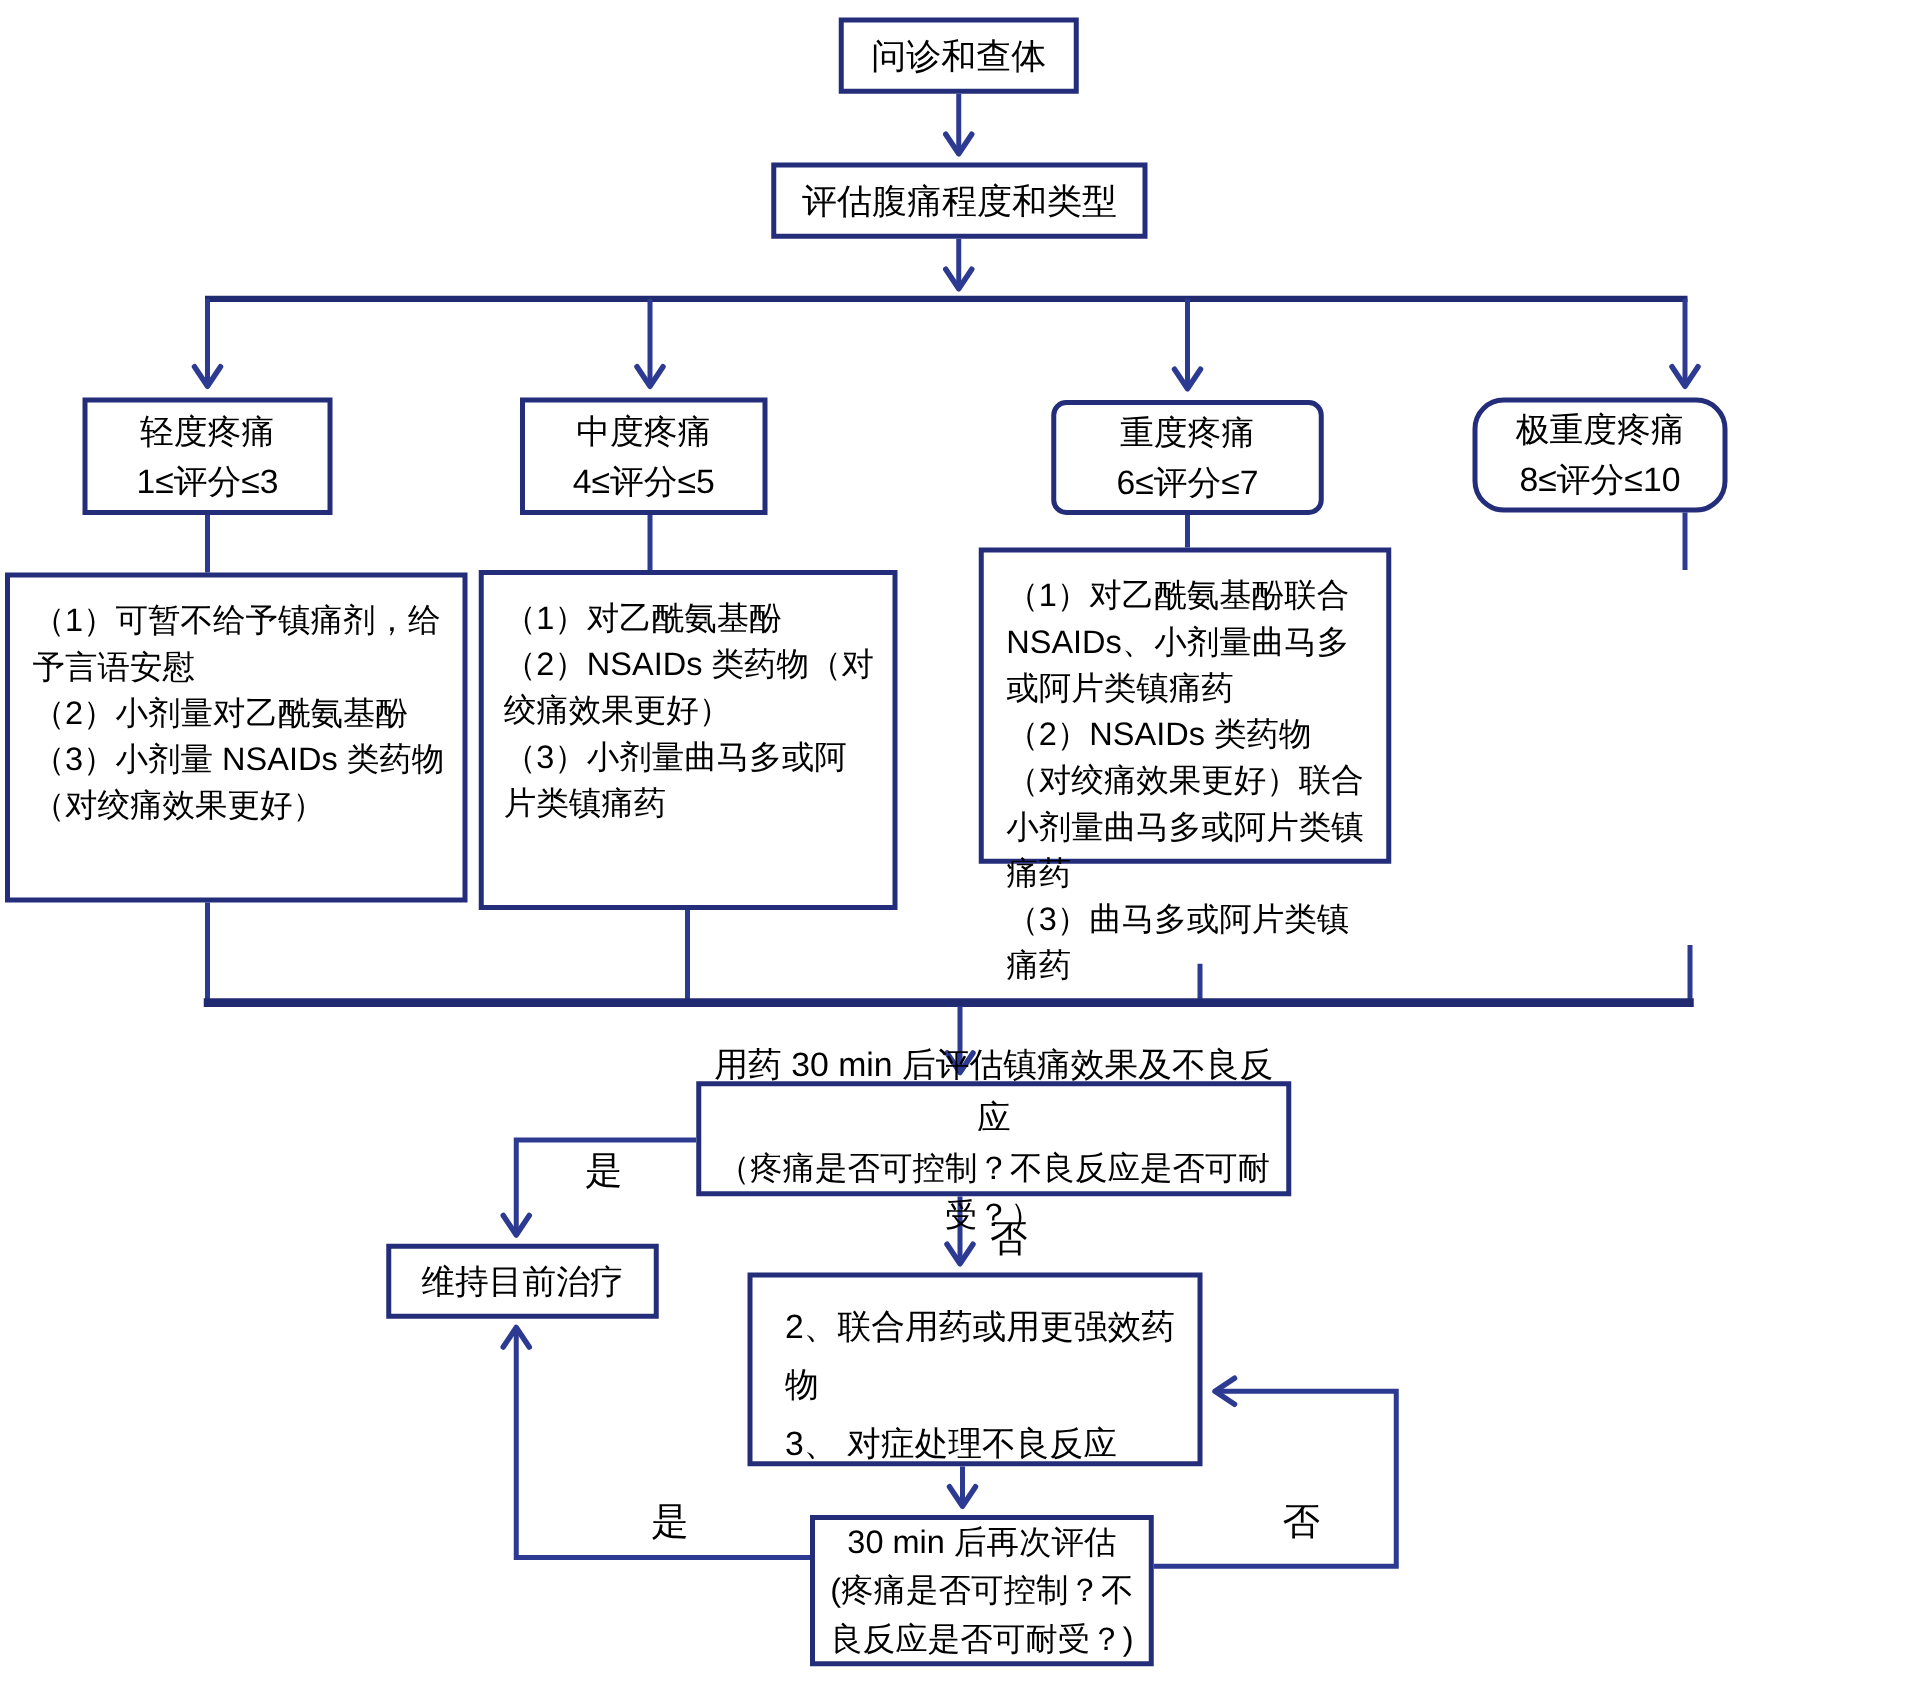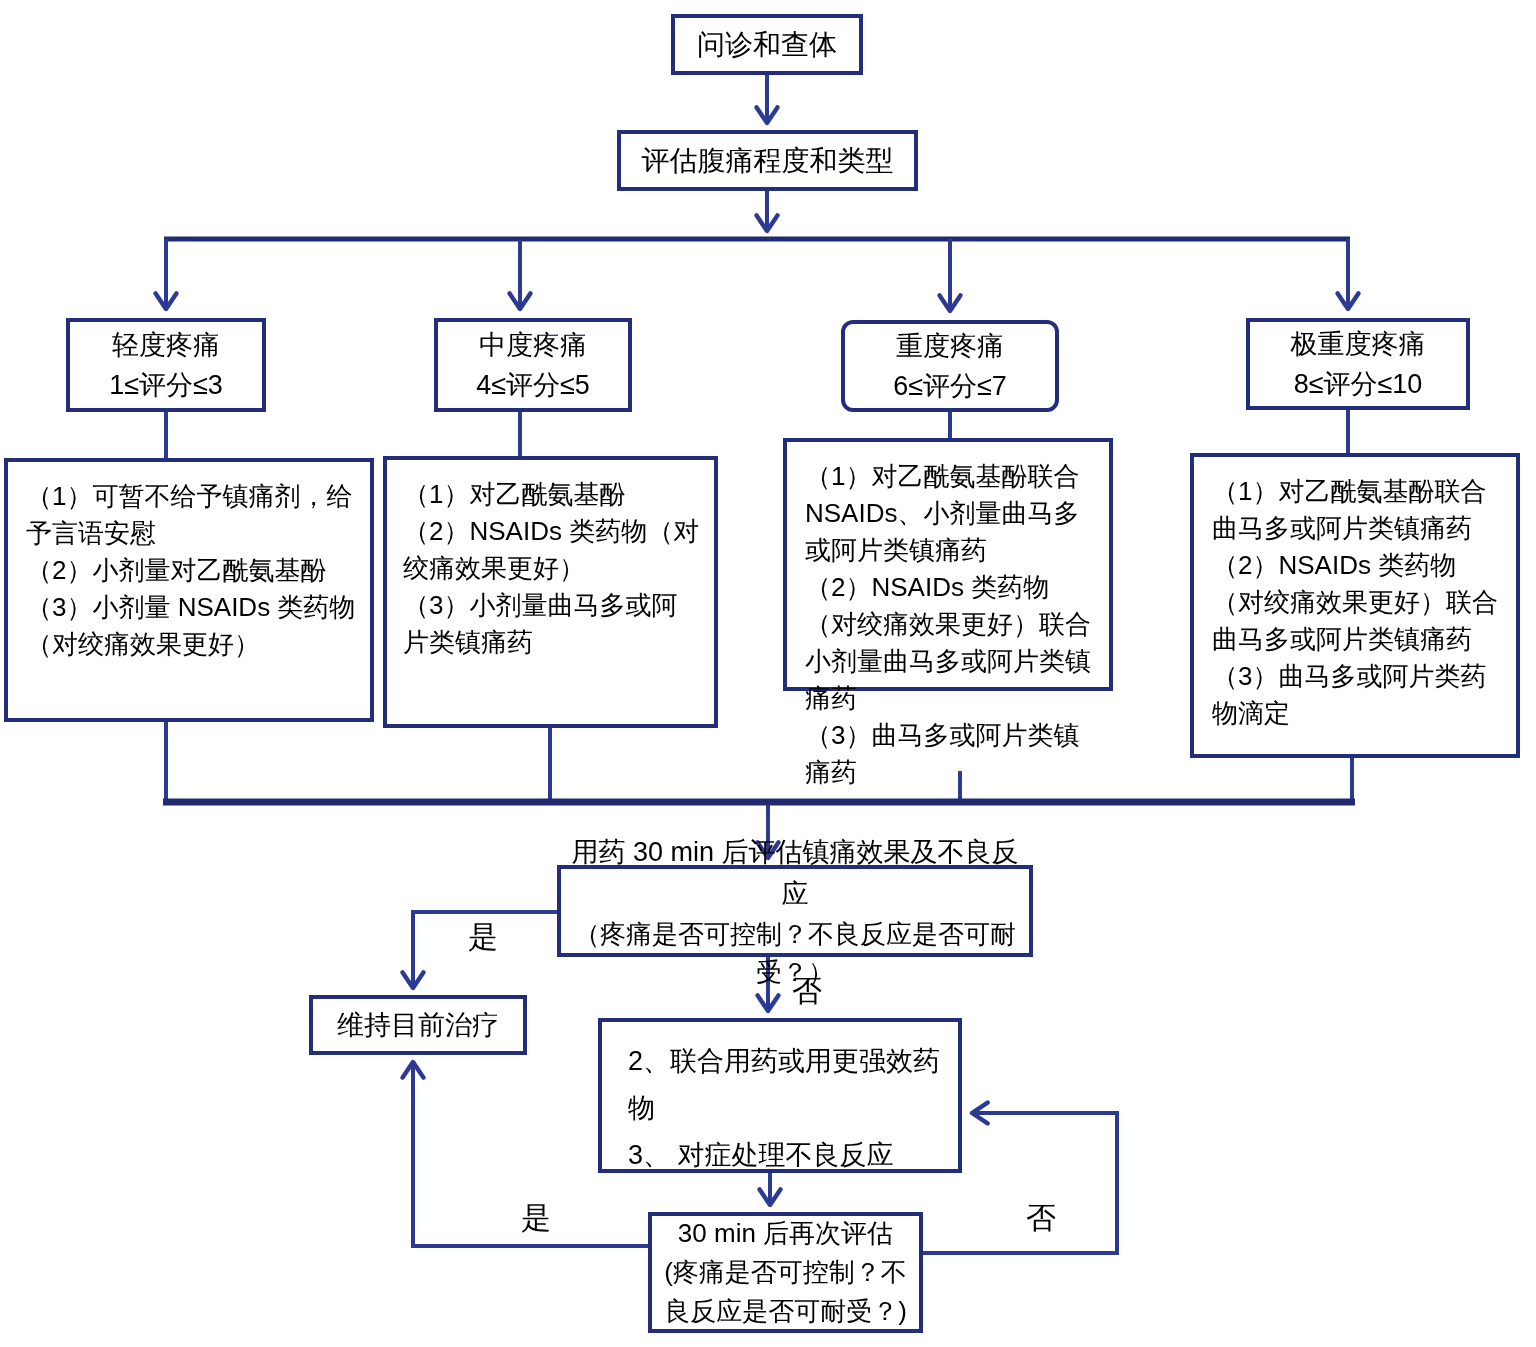--- a/index.html
+++ b/index.html
@@ -114,31 +114,31 @@
 
   <div class="box center-box" style="left:671px;top:14px;width:192px;height:61px;">
     <div class="single-line">问诊和查体</div>
   </div>
 
   <div class="box center-box" style="left:66px;top:318px;width:200px;height:94px;">
     <div class="cat-title">轻度疼痛</div>
     <div class="cat-score">1≤评分≤3</div>
   </div>
 
-  <div class="box center-box" style="left:434px;top:318px;width:198px;height:94px;">
+  <div class="box center-box" style="left:416px;top:318px;width:198px;height:94px;">
     <div class="cat-title">中度疼痛</div>
     <div class="cat-score">4≤评分≤5</div>
   </div>
 
   <div class="box center-box" style="left:841px;top:320px;width:218px;height:92px;border-radius:12px;">
     <div class="cat-title">重度疼痛</div>
     <div class="cat-score">6≤评分≤7</div>
   </div>
 
-  <div class="box center-box" style="left:1246px;top:318px;width:224px;height:92px;">
+  <div class="box center-box" style="left:1178px;top:318px;width:204px;height:92px;border-radius:25px;">
     <div class="cat-title">极重度疼痛</div>
     <div class="cat-score">8≤评分≤10</div>
   </div>
 
   <div class="box list-box" style="left:4px;top:458px;width:370px;height:264px;">
     <p class="item">（1）可暂不给予镇痛剂，给予言语安慰</p>
     <p class="item">（2）小剂量对乙酰氨基酚</p>
     <p class="item">（3）小剂量 NSAIDs 类药物（对绞痛效果更好）</p>
   </div>
 
@@ -147,25 +147,20 @@
     <p class="item">（2）NSAIDs 类药物（对绞痛效果更好）</p>
     <p class="item">（3）小剂量曲马多或阿片类镇痛药</p>
   </div>
 
   <div class="box list-box" style="left:783px;top:438px;width:330px;height:253px;">
     <p class="item">（1）对乙酰氨基酚联合 NSAIDs、小剂量曲马多或阿片类镇痛药</p>
     <p class="item">（2）NSAIDs 类药物（对绞痛效果更好）联合小剂量曲马多或阿片类镇痛药</p>
     <p class="item">（3）曲马多或阿片类镇痛药</p>
   </div>
 
-  <div class="box list-box" style="left:1190px;top:453px;width:330px;height:305px;">
-    <p class="item">（1）对乙酰氨基酚联合曲马多或阿片类镇痛药</p>
-    <p class="item">（2）NSAIDs 类药物（对绞痛效果更好）联合曲马多或阿片类镇痛药</p>
-    <p class="item">（3）曲马多或阿片类药物滴定</p>
-  </div>
 
   <div class="box center-box" style="left:557px;top:865px;width:476px;height:92px;">
     <div class="eval-line1">用药 30 min 后评估镇痛效果及不良反应</div>
     <div class="eval-line2">（疼痛是否可控制？不良反应是否可耐受？）</div>
   </div>
 
   <div class="box center-box" style="left:309px;top:995px;width:218px;height:60px;">
     <div style="font-size:27px;">维持目前治疗</div>
   </div>
 

